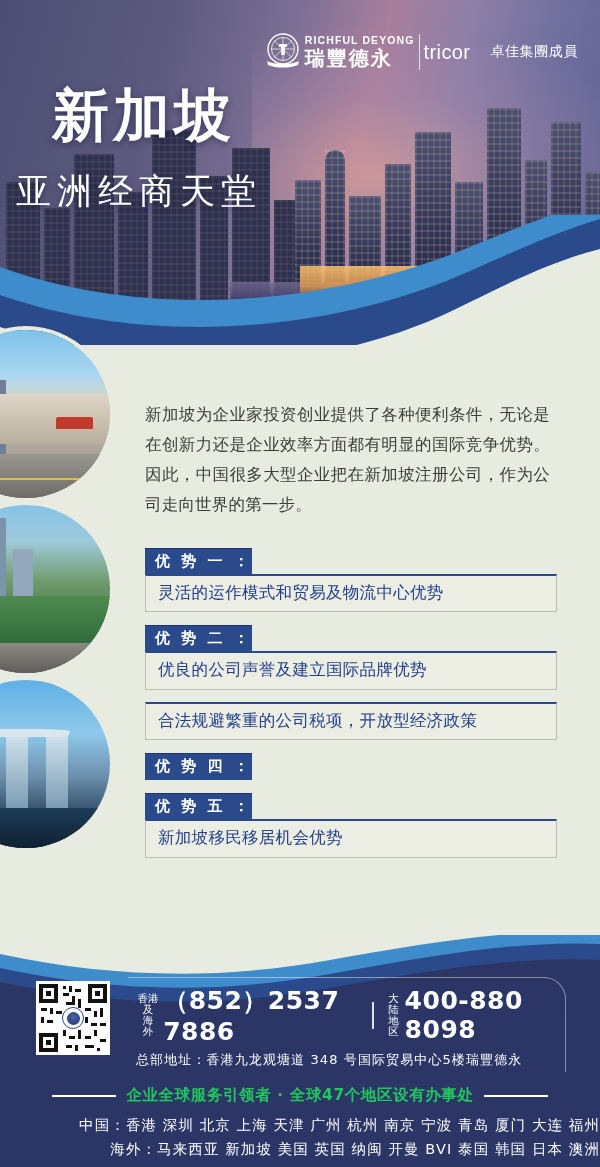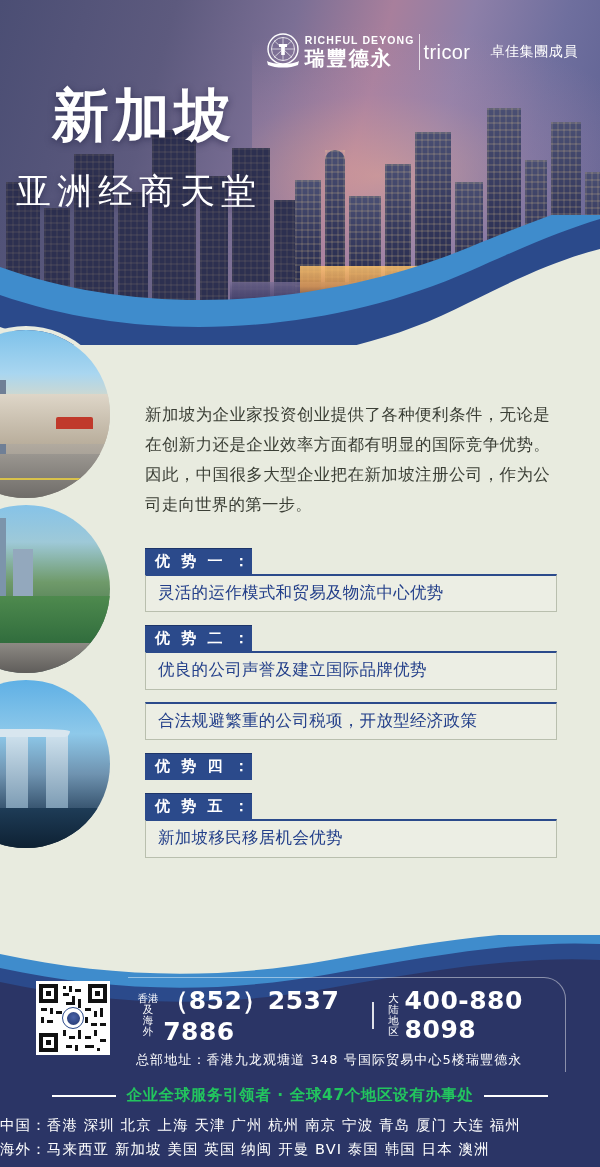--- a/index.html
+++ b/index.html
@@ -178,21 +178,21 @@
   .ph-sep { width:2px; height:27px; background:rgba(255,255,255,.85); margin:0 12px; }
   .addr { color:#ffffff; font-size:13px; letter-spacing:1.1px; margin-top:5px; padding-bottom:3px;
           font-family:"DejaVu Sans","Liberation Sans",sans-serif; white-space:nowrap; }
 
   .slogan-row { position:absolute; left:0; top:150px; width:600px; display:flex;
                 align-items:center; justify-content:center; gap:10px; }
   .sl-line { width:64px; height:2px; background:#ffffff; }
   .slogan { color:#22c55e; font-size:15.5px; font-weight:bold; letter-spacing:.6px;
             font-family:"DejaVu Sans","Liberation Sans",sans-serif; }
 
-  .regions { position:absolute; left:0; top:178px; width:600px; text-align:left; }
+  .regions { position:absolute; left:0; top:178px; width:600px; text-align:right; }
   .region-line { color:#ffffff; font-size:14.5px; letter-spacing:1.1px; line-height:24px;
                  font-family:"DejaVu Sans","Liberation Sans",sans-serif; white-space:nowrap; }
 </style>
 </head>
 <body>
 
 <div class="poster">
 
   <div class="hero">
     <div class="hero-glow"></div>

